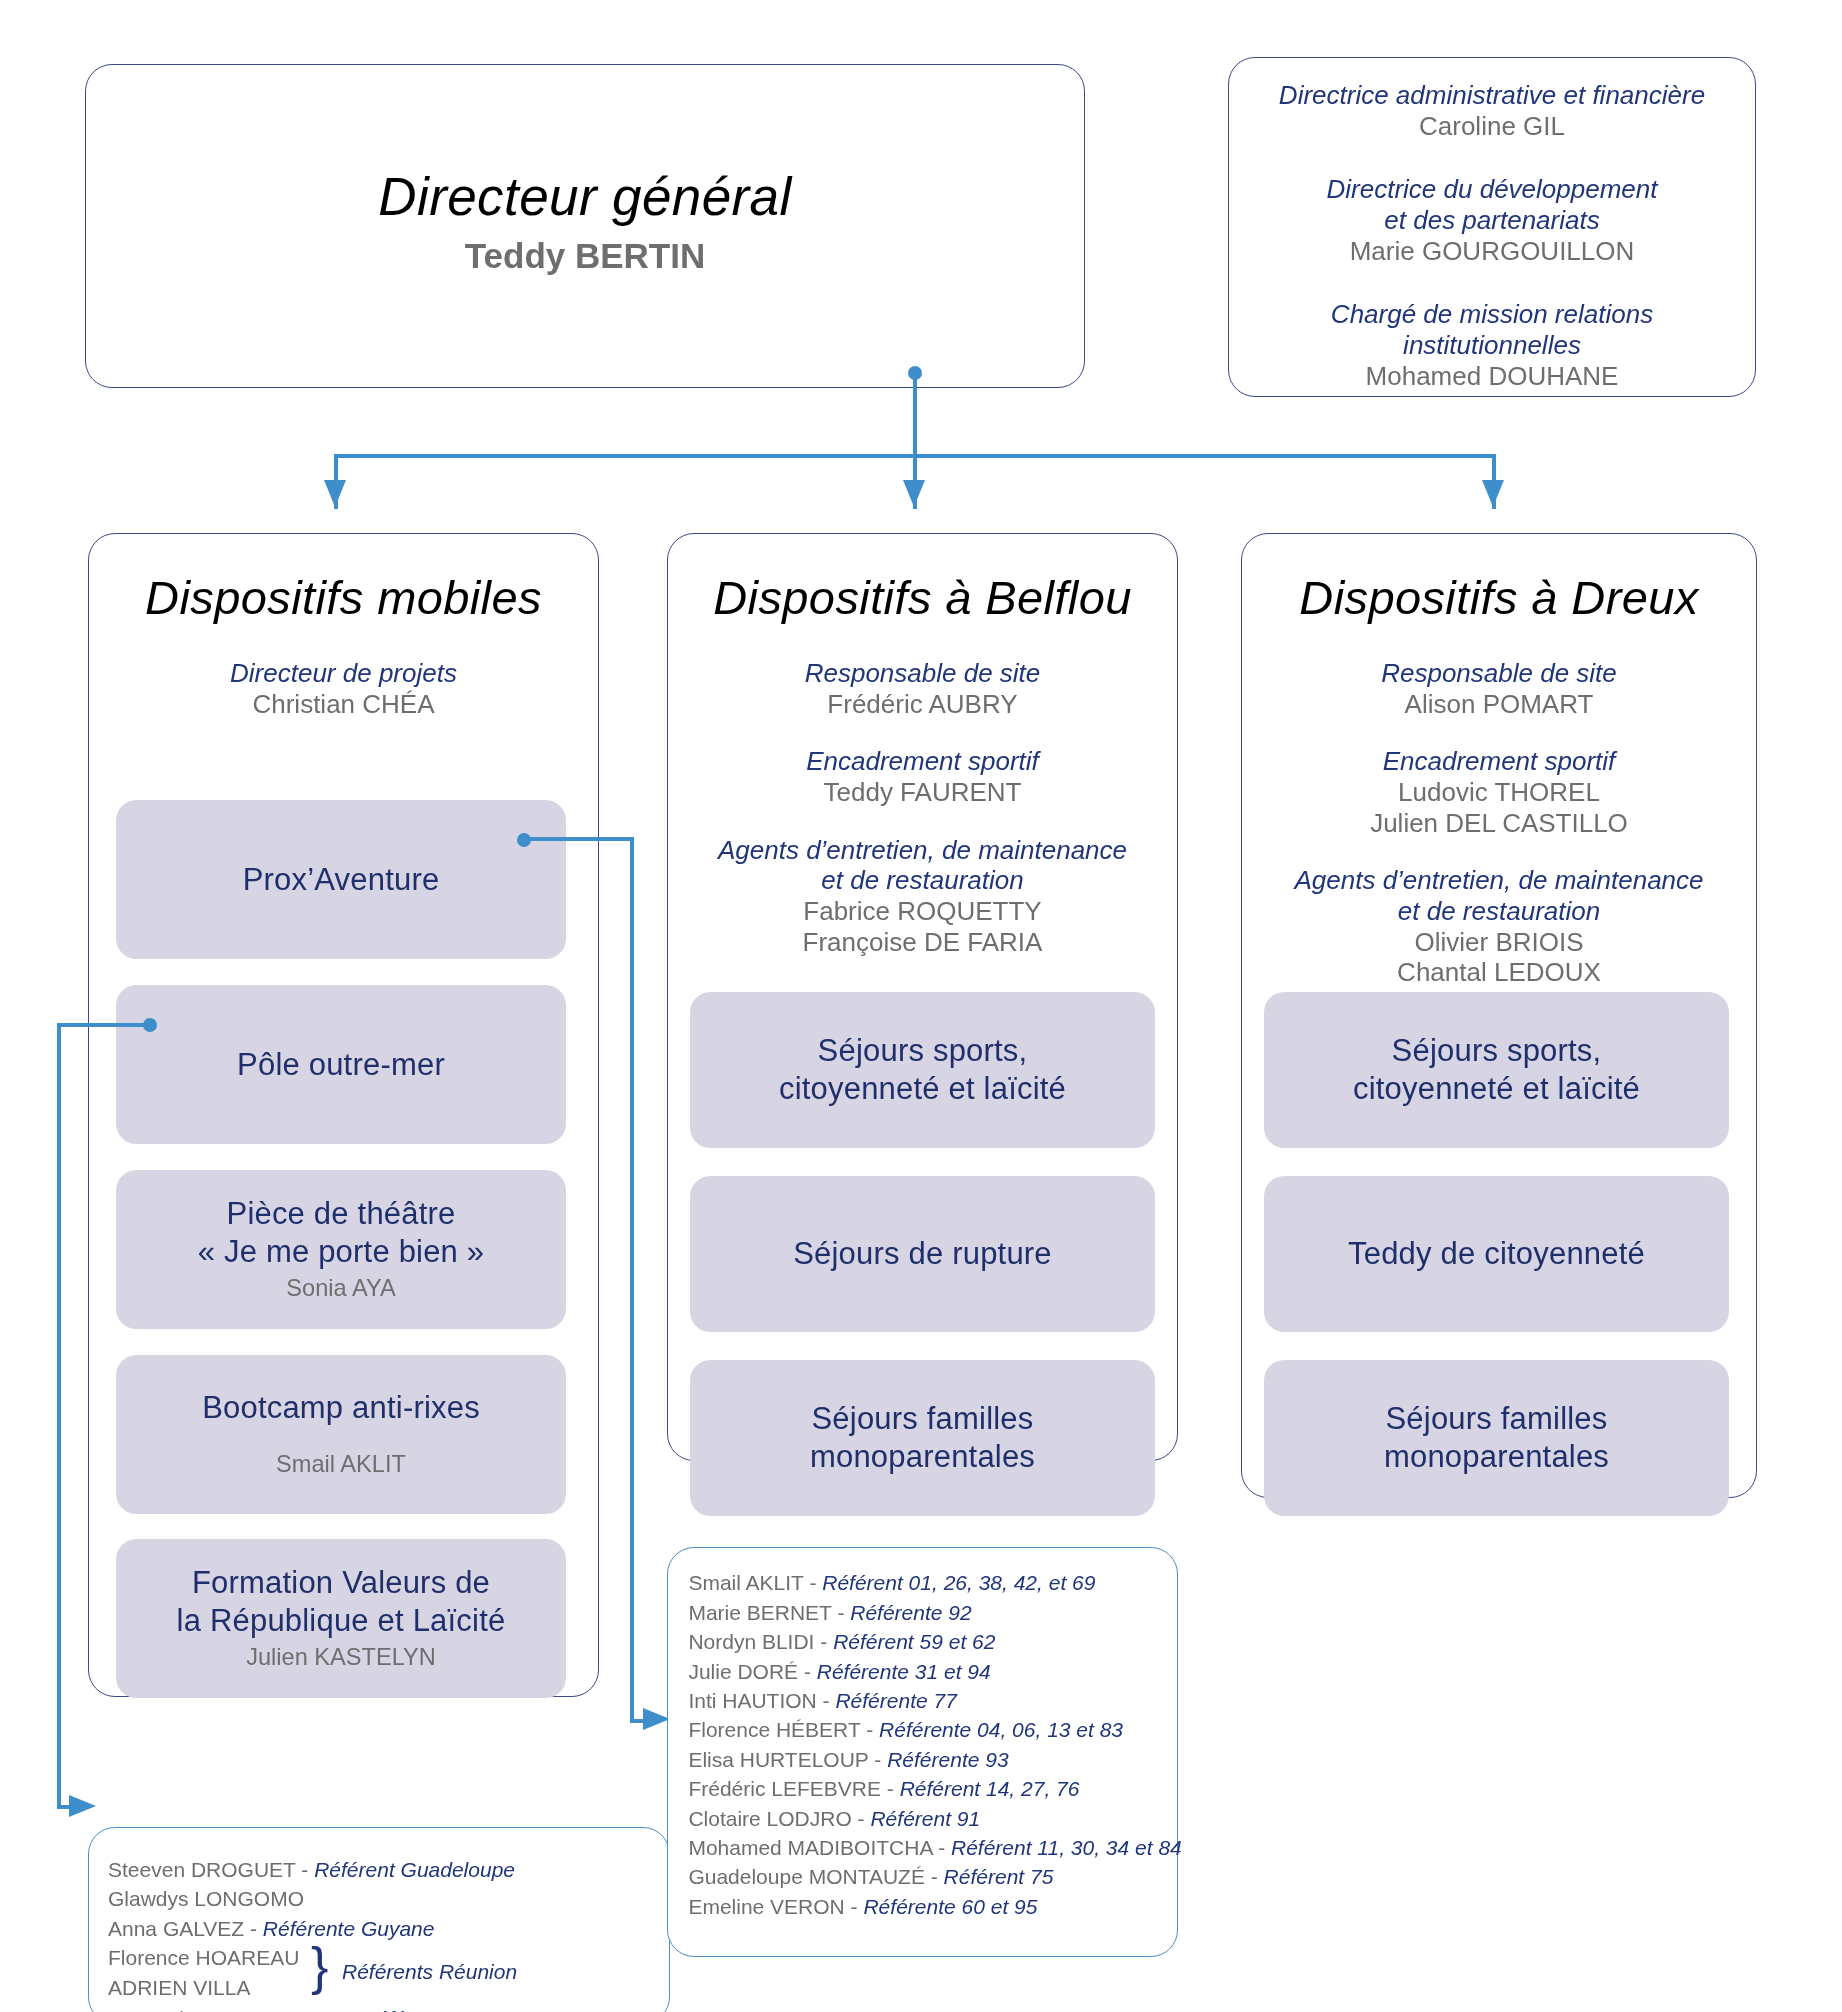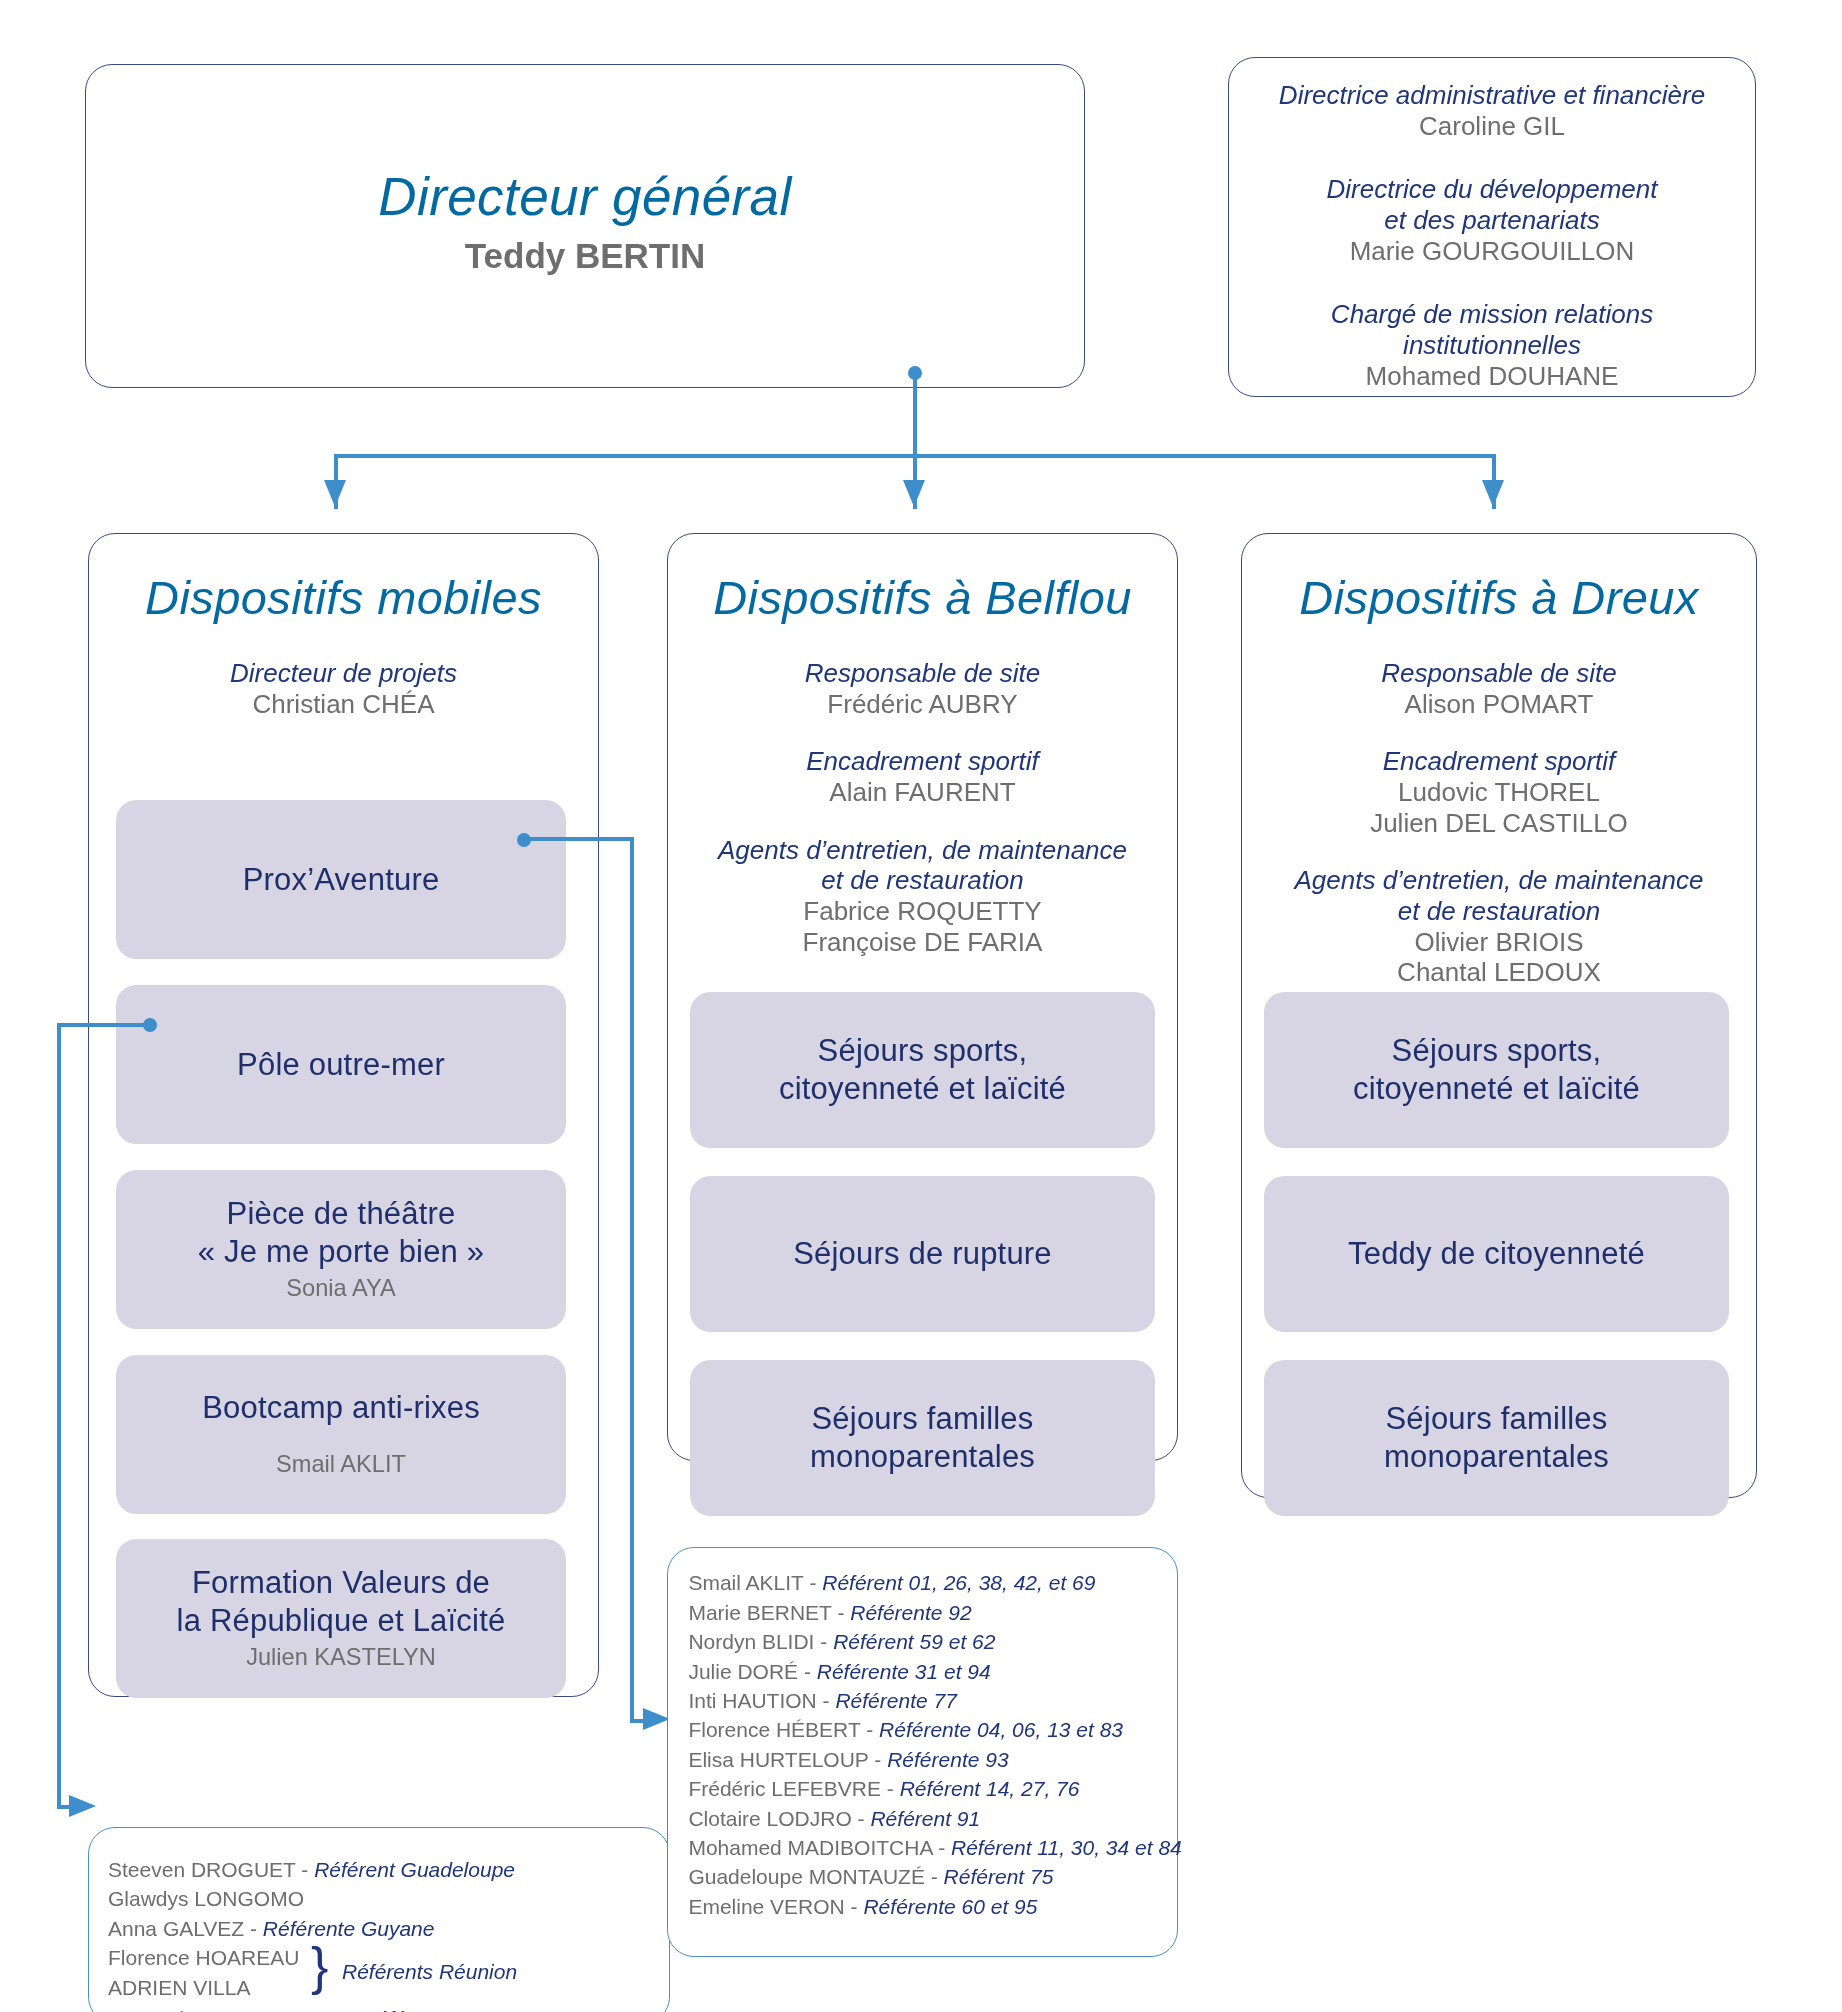--- a/index.html
+++ b/index.html
@@ -24,21 +24,21 @@
     border: 1.6px solid #3b4a86;
     border-radius: 27px;
     background: #ffffff;
   }
   .card.lightblue { border-color: #4a90c4; border-width: 1.6px; }
 
   
   .title-script {
     font-style: italic;
     font-weight: 300;
-    color: #0369a1;
+    color: #000000;
     letter-spacing: 0.4px;
     text-align: center;
     font-stretch: condensed;
   }
   .role {
     font-style: italic;
     color: #20357a;
     text-align: center;
     line-height: 1.18;
   }
@@ -204,21 +204,21 @@
 
   <div class="card" style="left:667px; top:533px; width:511px; height:928px;">
     <div class="title-script" style="font-size:47px; margin-top:36px;">Dispositifs à Belflou</div>
     <div id="col1-staff" style="margin-top:33px;">
         <div>
           <div class="role" style="font-size: 26px;">Responsable de site</div>
           <div class="person" style="font-size: 26px;">Frédéric AUBRY</div>
         </div>
         <div style="margin-top: 27px;">
           <div class="role" style="font-size: 26px;">Encadrement sportif</div>
-          <div class="person" style="font-size: 26px;">Alain FAURENT</div>
+          <div class="person" style="font-size: 26px;">Teddy FAURENT</div>
         </div>
         <div style="margin-top: 27px;">
           <div class="role" style="font-size: 26px;">Agents d’entretien, de maintenance<br>et de restauration</div>
           <div class="person" style="font-size: 26px;">Fabrice ROQUETTY<br>Françoise DE FARIA</div>
         </div>
       </div>
   </div>
 
   <div class="pill" style="left:690px; top:992px; width:465px; height:156px;">
     <div class="pill-title">Séjours sports,<br>citoyenneté et laïcité</div>

